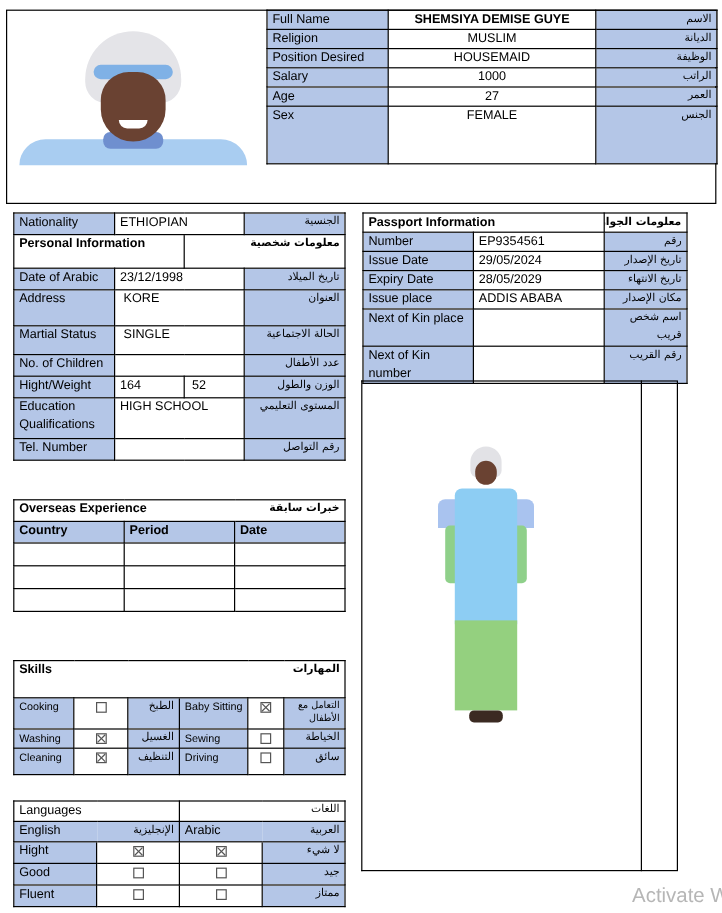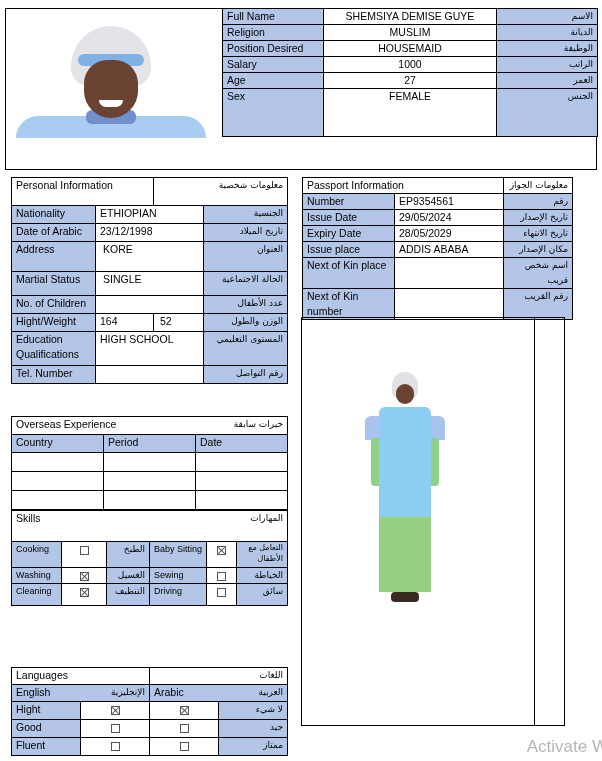--- a/index.html
+++ b/index.html
@@ -6,21 +6,21 @@
   body {
     width: 602px; height: 761px; background: #ffffff; position: relative; overflow: hidden;
     font-family: "Liberation Sans", "DejaVu Sans", sans-serif; font-size: 10.5px; color: #000;
   }
   .abs { position: absolute; }
   table { border-collapse: collapse; table-layout: fixed; }
   td { border: 1px solid #000; padding: 0 4px; vertical-align: top; line-height: 15px; overflow: hidden; white-space: nowrap; }
   .blue { background: #B4C6E7; }
   .ar { direction: rtl; text-align: right; font-family: "DejaVu Sans", sans-serif; font-size: 9px; }
   .c { text-align: center; }
-  .b { font-weight: normal; }
+  .b { font-weight: bold; }
   .chk { display: inline-block; width: 9px; height: 9px; border: 1px solid #555; position: relative; vertical-align: middle; }
   .chk.on::before, .chk.on::after { content: ""; position: absolute; left: 3px; top: -1px; width: 1px; height: 9px; background: #555; }
   .chk.on::before { transform: rotate(45deg); }
   .chk.on::after { transform: rotate(-45deg); }
   .wrap { white-space: normal; }
 
   
   .head-box { left: 5px; top: 8px; width: 592px; height: 162px; border: 1.5px solid #000; }
   .photo-face { left: 16px; top: 16px; width: 190px; height: 122px; background: #fff; overflow: hidden; }
   .hairnet { position: absolute; left: 55px; top: 10px; width: 80px; height: 60px; border-radius: 45px 45px 20px 20px; background: #e4e4e8; }
@@ -87,28 +87,28 @@
   </table>
 
 <table class="abs" style="left:11px; top:177px; width:276px;">
   <colgroup>
       <col style="width:84px">
       <col style="width:58px">
       <col style="width:50px">
       <col style="width:84px">
     </colgroup>
   <tbody>
-      <tr style="height:28px">
-    <td colspan="2" class="b">Personal Information</td>
-    <td colspan="2" class="ar b">معلومات شخصية</td>
-  </tr>
-  <tr style="height:18px">
+      <tr style="height:18px">
     <td class="blue">Nationality</td>
     <td colspan="2">ETHIOPIAN</td>
     <td class="blue ar">الجنسية</td>
+  </tr>
+  <tr style="height:28px">
+    <td colspan="2" class="b">Personal Information</td>
+    <td colspan="2" class="ar b">معلومات شخصية</td>
   </tr>
   <tr style="height:18px">
     <td class="blue">Date of Arabic</td>
     <td colspan="2">23/12/1998</td>
     <td class="blue ar">تاريخ الميلاد</td>
   </tr>
   <tr style="height:30px">
     <td class="blue">Address</td>
     <td colspan="2" style="padding-left:7px">KORE</td>
     <td class="blue ar">العنوان</td>
@@ -226,21 +226,21 @@
     <td></td>
   </tr>
   <tr style="height:19px">
     <td></td>
     <td></td>
     <td></td>
   </tr>
 </tbody>
   </table>
 
-<table class="abs" style="left:11px; top:510px; width:276px;">
+<table class="abs" style="left:11px; top:550px; width:276px;">
   <colgroup>
       <col style="width:50px">
       <col style="width:45px">
       <col style="width:43px">
       <col style="width:57px">
       <col style="width:30px">
       <col style="width:51px">
     </colgroup>
   <tbody>
       <tr style="height:31px">

